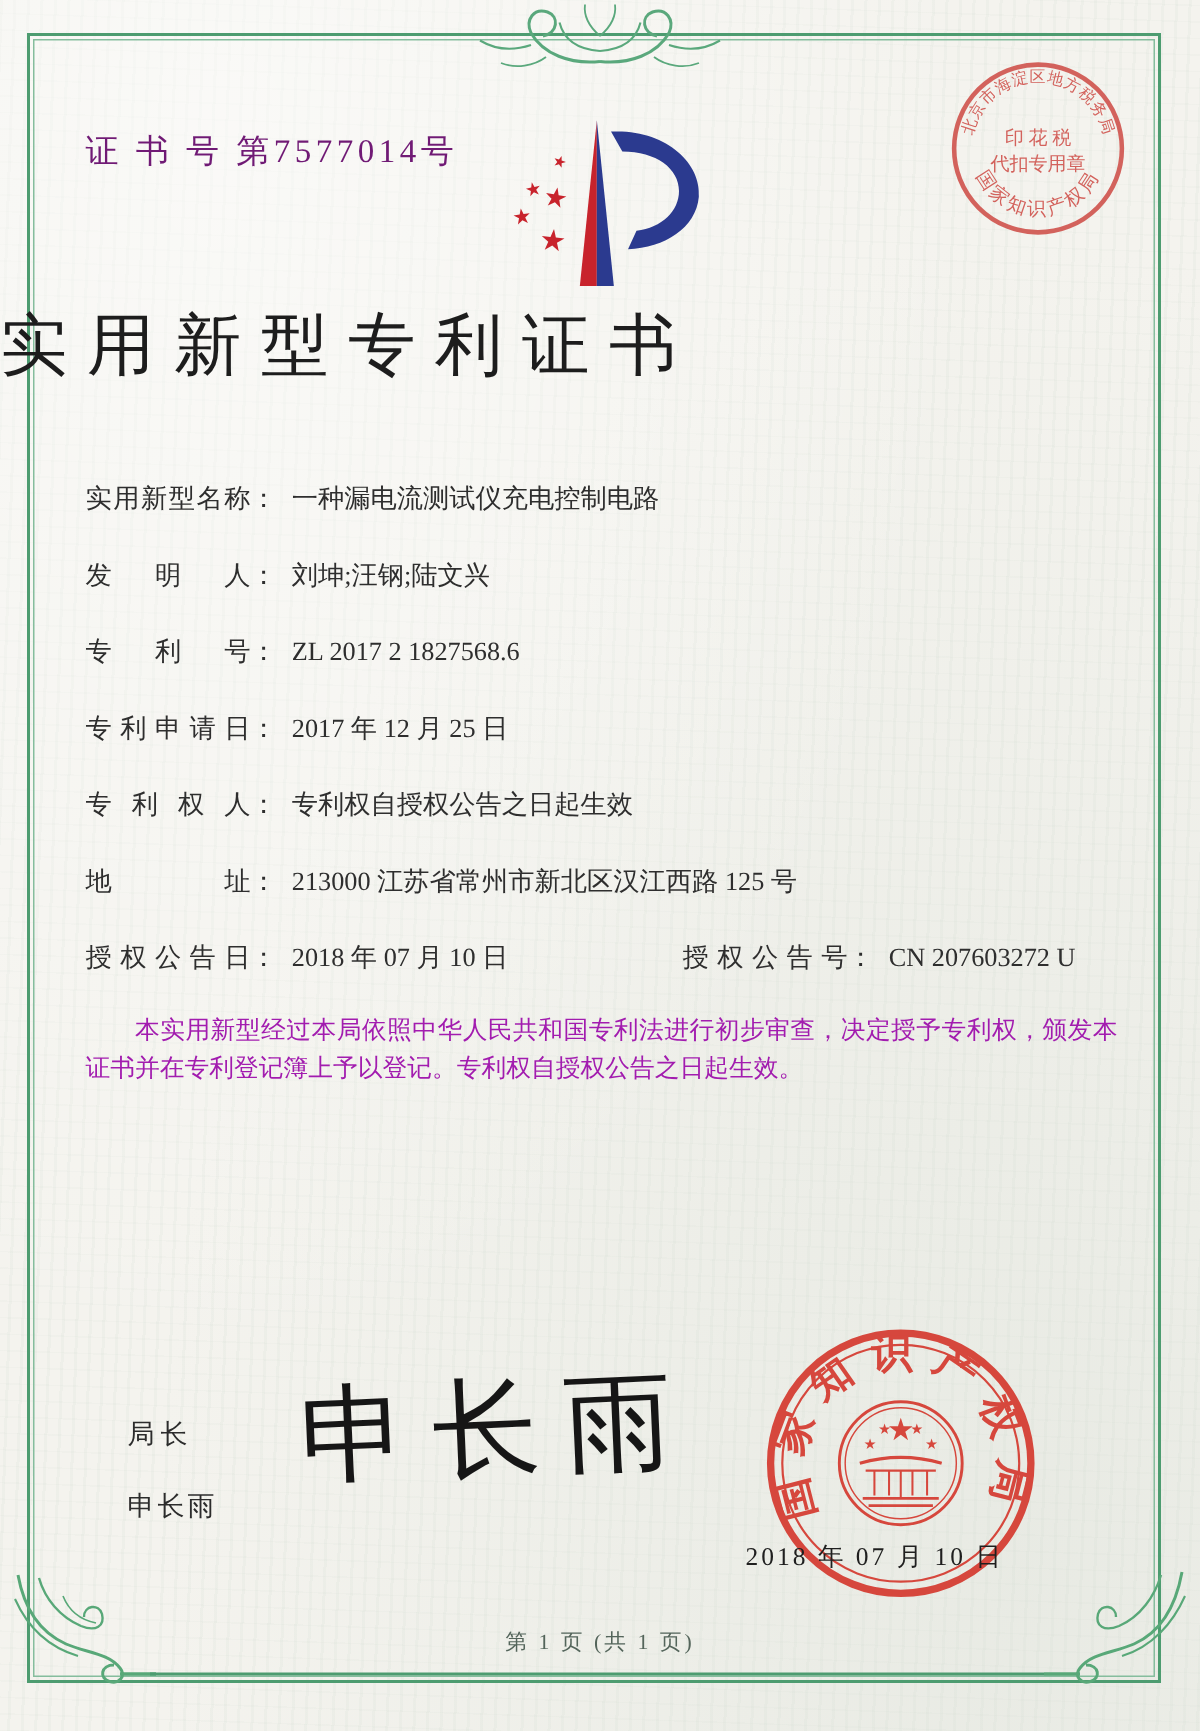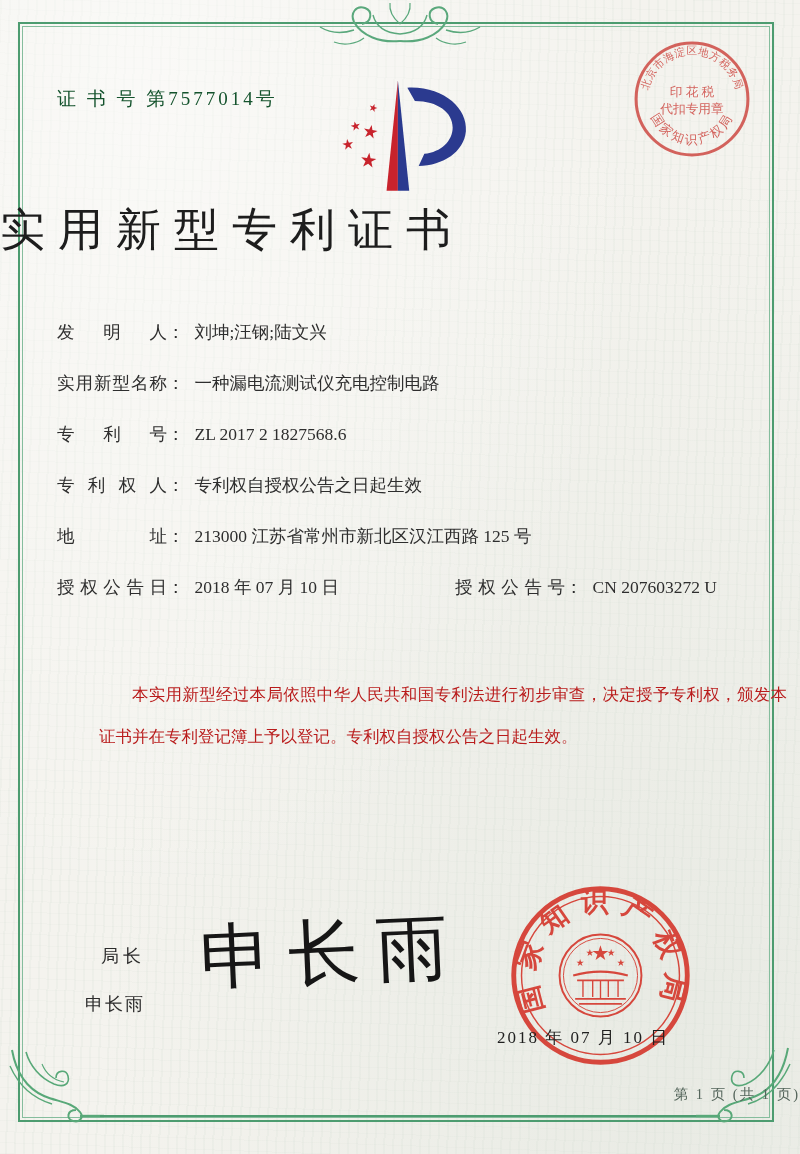--- a/index.html
+++ b/index.html
@@ -12,43 +12,43 @@
       repeating-linear-gradient(92deg, rgba(122,164,138,.05) 0 2px, transparent 2px 9px),
       repeating-linear-gradient(2deg, rgba(140,170,150,.04) 0 1px, transparent 1px 11px),
       #f4f3ee;
   }
   .abs{position:absolute;}
   
   .frame-outer{position:absolute;left:18px;top:22px;right:26px;bottom:32px;
     border:2px solid #4d9c70;}
   .frame-inner{position:absolute;inset:2px;border:1px solid #85bd9d;}
   
-  .certno{left:57px;top:86px;font-size:19px;letter-spacing:3px;color:#14532d;}
+  .certno{left:57px;top:86px;font-size:22px;letter-spacing:3px;color:#701a75;}
   
   .title{left:0;top:200px;width:100%;text-align:left;font-size:45px;
     letter-spacing:13px;color:#1d1d1d;font-weight:500;}
   
   .fields{left:57px;top:320px;width:692px;font-size:17.5px;color:#2e2e2e;}
   .frow{height:51px;position:relative;}
   .flabel{display:inline-block;width:110px;text-align:justify;text-align-last:justify;vertical-align:top;}
   .fvalue{margin-left:10px;}
   .pair2{position:absolute;left:398px;top:0;}
   
-  .bodytext{left:57px;top:674px;width:688px;font-size:16.5px;line-height:42px;
-    color:#b91c1c;text-align:justify;margin-left:42px;}
+  .bodytext{left:57px;top:674px;width:688px;font-size:16.5px;line-height:25px;
+    color:#a21caf;text-align:justify;}
   .bodytext p{margin:0;text-indent:2em;}
   
-  .dir-title{left:85px;top:944px;font-size:18px;color:#2c2c2c;letter-spacing:4px;margin-left:16px;}
+  .dir-title{left:85px;top:944px;font-size:18px;color:#2c2c2c;letter-spacing:4px;}
   .dir-name{left:85px;top:992px;font-size:18px;color:#2c2c2c;letter-spacing:2px;}
   .autograph{left:200px;top:905px;font-size:72px;color:#161616;letter-spacing:16px;
     transform:rotate(-2.5deg);font-weight:500;}
   
   .seal{left:503px;top:878px;}
   .sealdate{left:497px;top:1026px;font-size:17px;letter-spacing:2px;color:#1f1f1f;}
-  .footer{left:0;top:1085px;width:100%;text-align:right;font-size:14.5px;
+  .footer{left:0;top:1085px;width:100%;text-align:center;font-size:14.5px;
     color:#54655b;letter-spacing:2px;}
   .stamp{left:631px;top:38px;}
   svg{display:block;}
 </style>
 </head>
 <body>
 
 <div class="frame-outer">
   <div class="frame-inner"></div>
 </div>
@@ -113,27 +113,30 @@
     <textPath href="#stampBottom" startOffset="50%" text-anchor="middle">国家知识产权局</textPath>
   </text>
   <text x="60" y="57" font-size="12.5" fill="#cf4f49" text-anchor="middle">印 花 税</text>
   <text x="60" y="74" font-size="12.5" fill="#cf4f49" text-anchor="middle">代扣专用章</text>
 </svg>
 
 <div class="abs title">实用新型专利证书</div>
 
 <div class="abs fields">
   <div class="frow">
+    <span class="flabel">实用新型名称</span><span>：</span><span class="fvalue">一种漏电流测试仪充电控制电路</span>
+  </div>
+  <div class="frow">
     <span class="flabel">发明人</span><span>：</span><span class="fvalue">刘坤;汪钢;陆文兴</span>
   </div>
   <div class="frow">
-    <span class="flabel">实用新型名称</span><span>：</span><span class="fvalue">一种漏电流测试仪充电控制电路</span>
+    <span class="flabel">专利号</span><span>：</span><span class="fvalue">ZL 2017 2 1827568.6</span>
   </div>
   <div class="frow">
-    <span class="flabel">专利号</span><span>：</span><span class="fvalue">ZL 2017 2 1827568.6</span>
+    <span class="flabel">专利申请日</span><span>：</span><span class="fvalue">2017 年 12 月 25 日</span>
   </div>
   <div class="frow">
     <span class="flabel">专利权人</span><span>：</span><span class="fvalue">专利权自授权公告之日起生效</span>
   </div>
   <div class="frow">
     <span class="flabel">地址</span><span>：</span><span class="fvalue">213000 江苏省常州市新北区汉江西路 125 号</span>
   </div>
   <div class="frow">
     <span class="flabel">授权公告日</span><span>：</span><span class="fvalue">2018 年 07 月 10 日</span>
     <span class="pair2">

